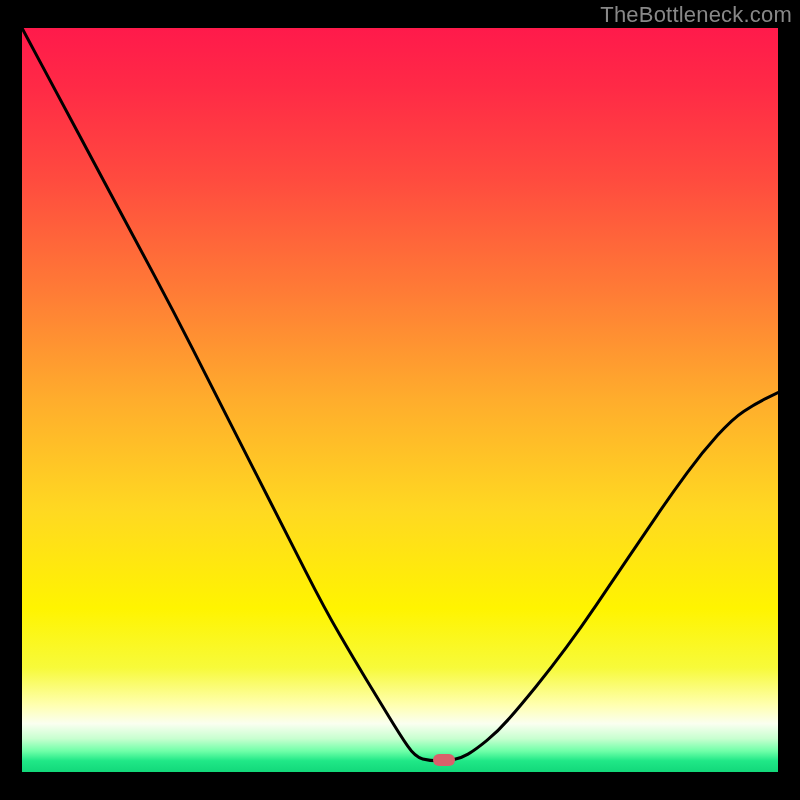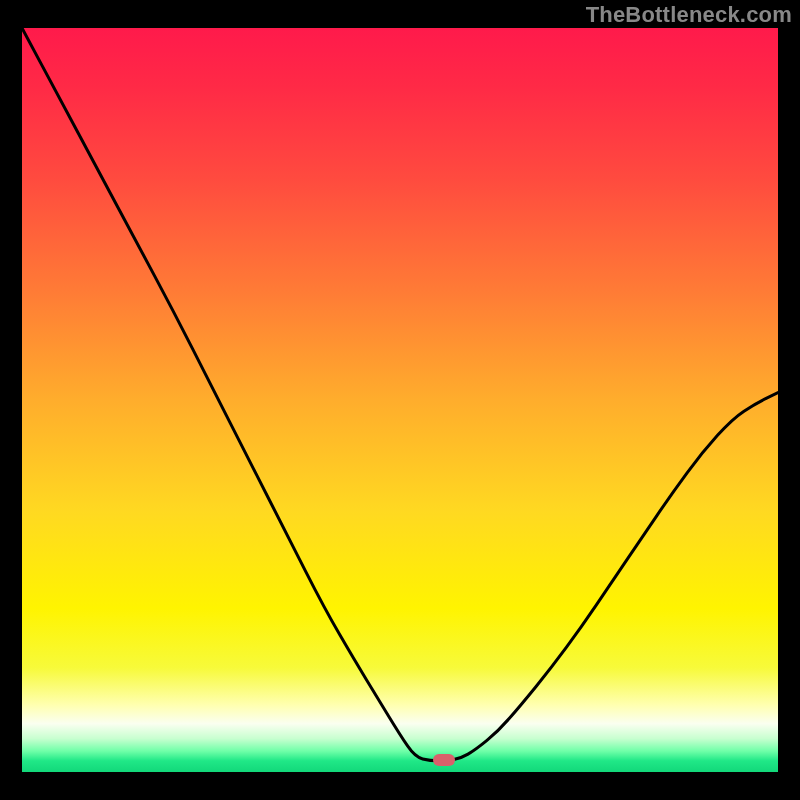--- a/index.html
+++ b/index.html
@@ -15,21 +15,21 @@
     position: relative;
     width: 800px;
     height: 800px;
   }
   .watermark {
     position: absolute;
     top: 2px;
     right: 8px;
     color: #888;
     font-size: 22px;
-    font-weight: 700;
+    font-weight: 400;
     letter-spacing: 0.2px;
     z-index: 10;
   }
   .plot {
     position: absolute;
     left: 22px;
     top: 28px;
     width: 756px;
     height: 744px;
   }

